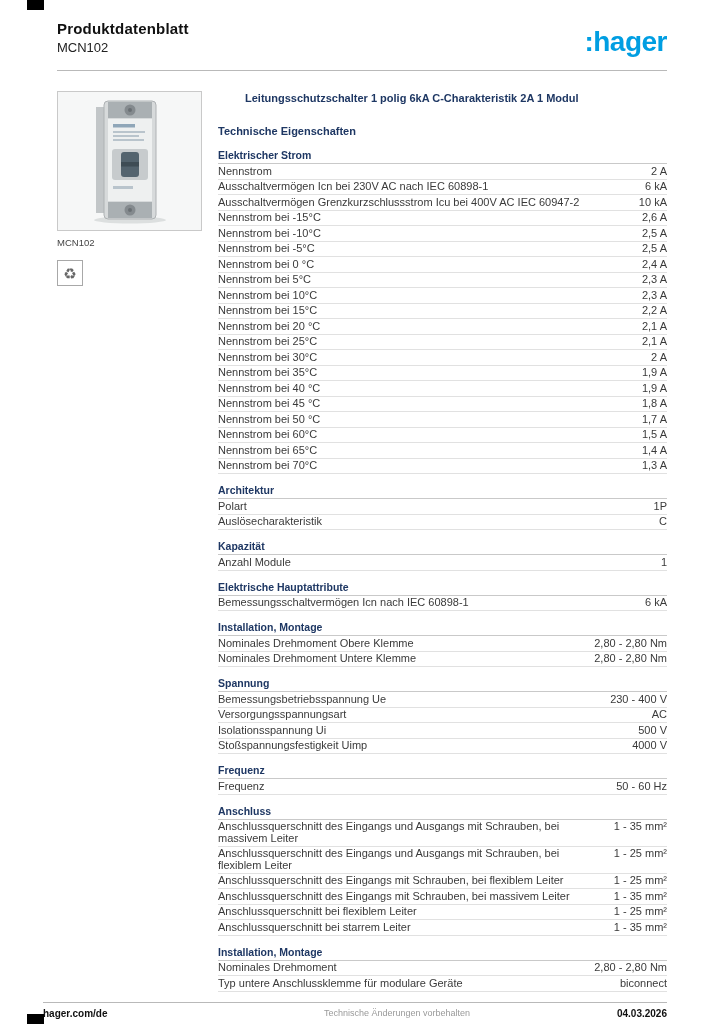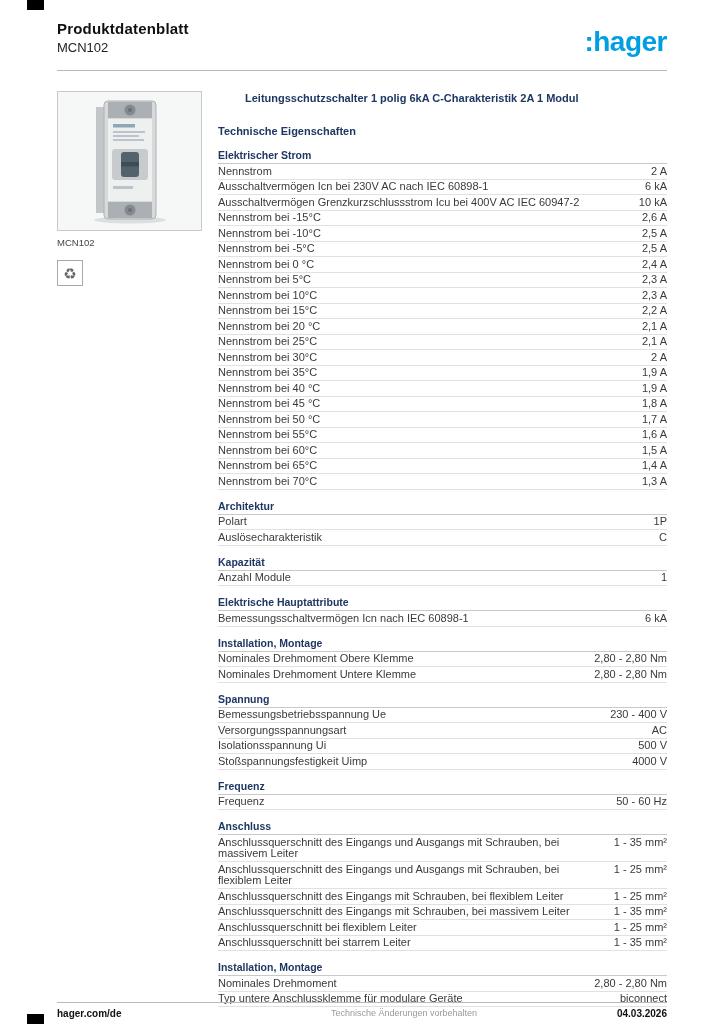--- a/index.html
+++ b/index.html
@@ -50,21 +50,21 @@
   }
   .spec-row {
     display:flex; justify-content:space-between; align-items:flex-start;
     border-bottom:1px solid #e1e1e1; padding:1.5px 0;
     font-size:11px; line-height:11.5px; color:#3a3a3a;
   }
   .spec-label { padding-right:10px; }
   .spec-value { text-align:right; white-space:nowrap; }
 
   
-  .page-footer { position:absolute; left:57px; right:57px; bottom:5px; }
+  .page-footer { position:absolute; left:43px; right:57px; bottom:5px; }
   .footer-rule { border-top:1px solid #b9b9b9; margin-bottom:5px; }
   .footer-row { position:relative; display:flex; justify-content:space-between; align-items:baseline; font-size:10px; }
   .footer-site { font-weight:bold; color:#111; cursor:pointer; }
   .footer-date { font-weight:bold; color:#111; }
   .footer-notice {
     position:absolute; left:50%; transform:translateX(-50%);
     font-size:9px; color:#9a9a9a; white-space:nowrap;margin-left:42px;
   }
 </style>
 </head>
@@ -199,24 +199,20 @@
   <div class="spec-row">
     <span class="spec-label">Nennstrom bei 45 °C</span>
     <span class="spec-value">1,8 A</span>
   </div>
 
   <div class="spec-row">
     <span class="spec-label">Nennstrom bei 50 °C</span>
     <span class="spec-value">1,7 A</span>
   </div>
 
-  <div class="spec-row">
-    <span class="spec-label">Nennstrom bei 55°C</span>
-    <span class="spec-value">1,6 A</span>
-  </div>
 
   <div class="spec-row">
     <span class="spec-label">Nennstrom bei 60°C</span>
     <span class="spec-value">1,5 A</span>
   </div>
 
   <div class="spec-row">
     <span class="spec-label">Nennstrom bei 65°C</span>
     <span class="spec-value">1,4 A</span>
   </div>

